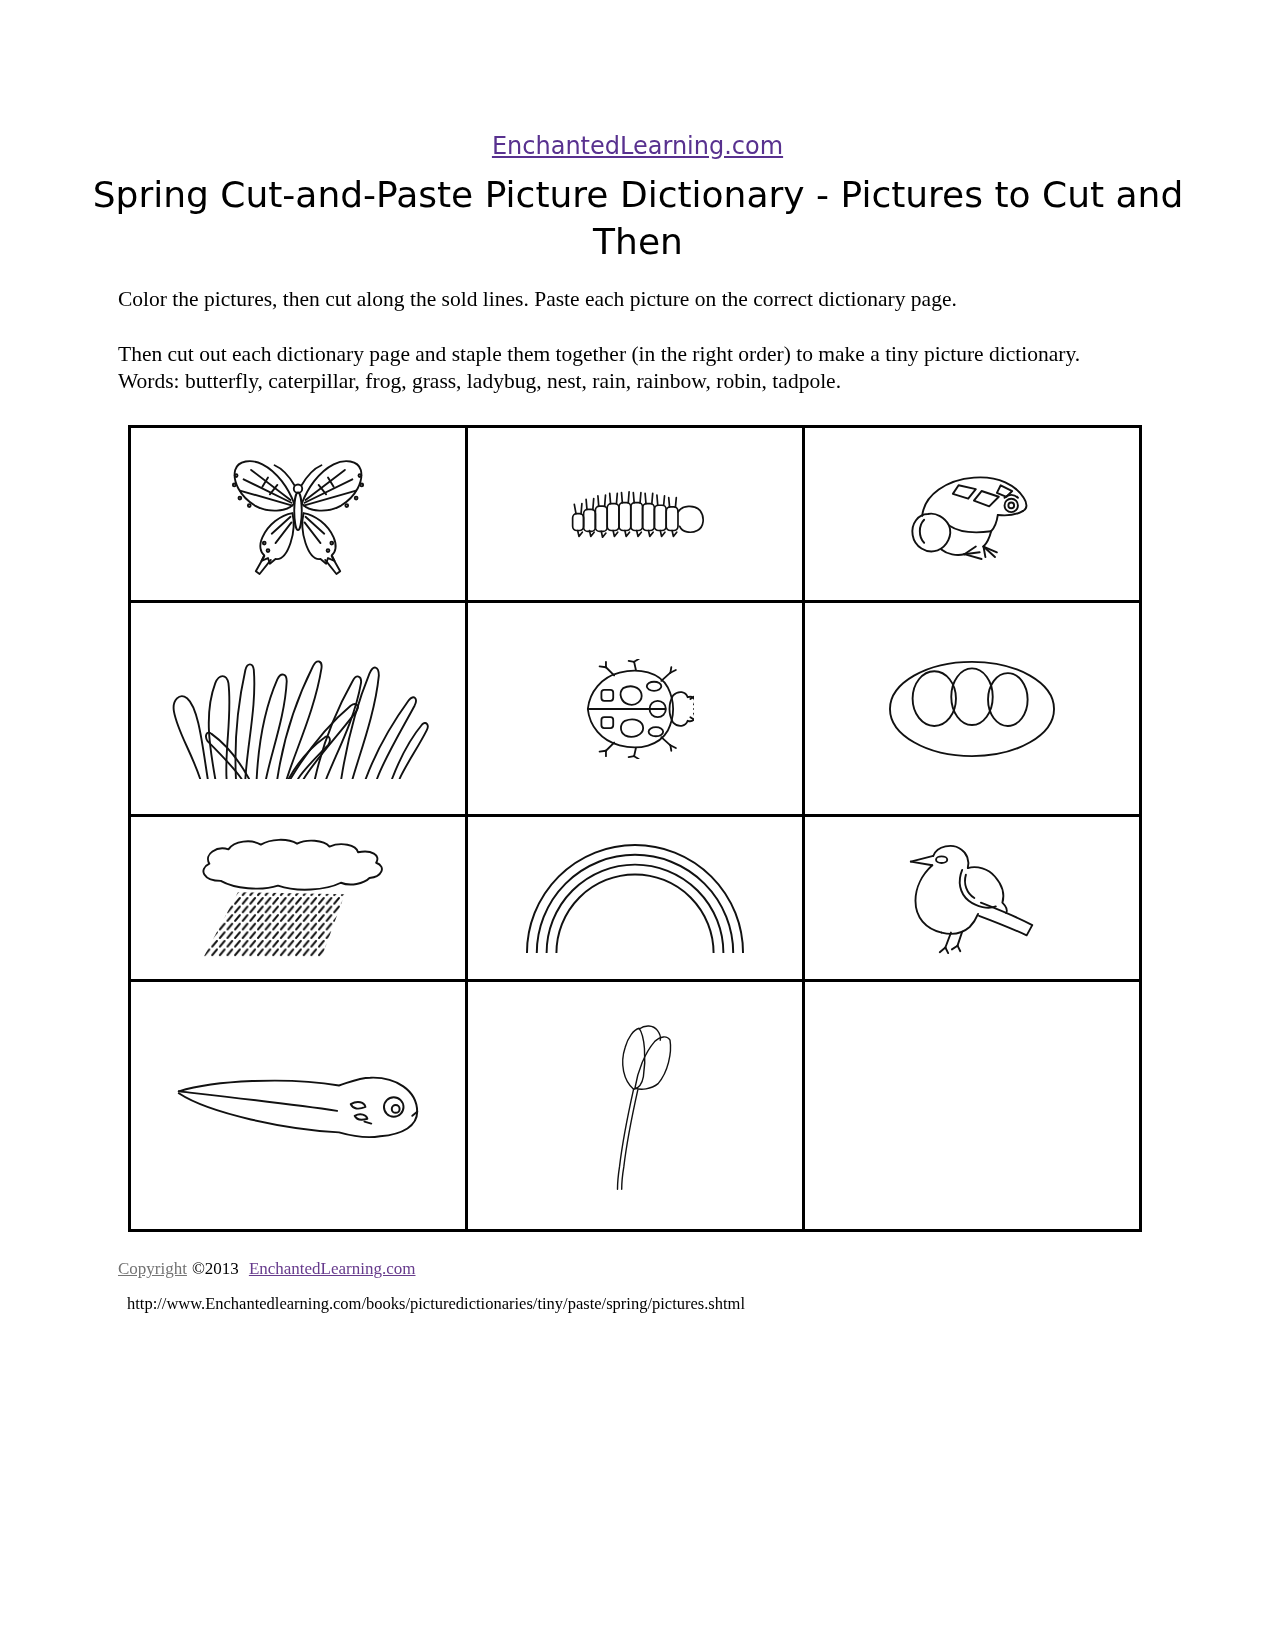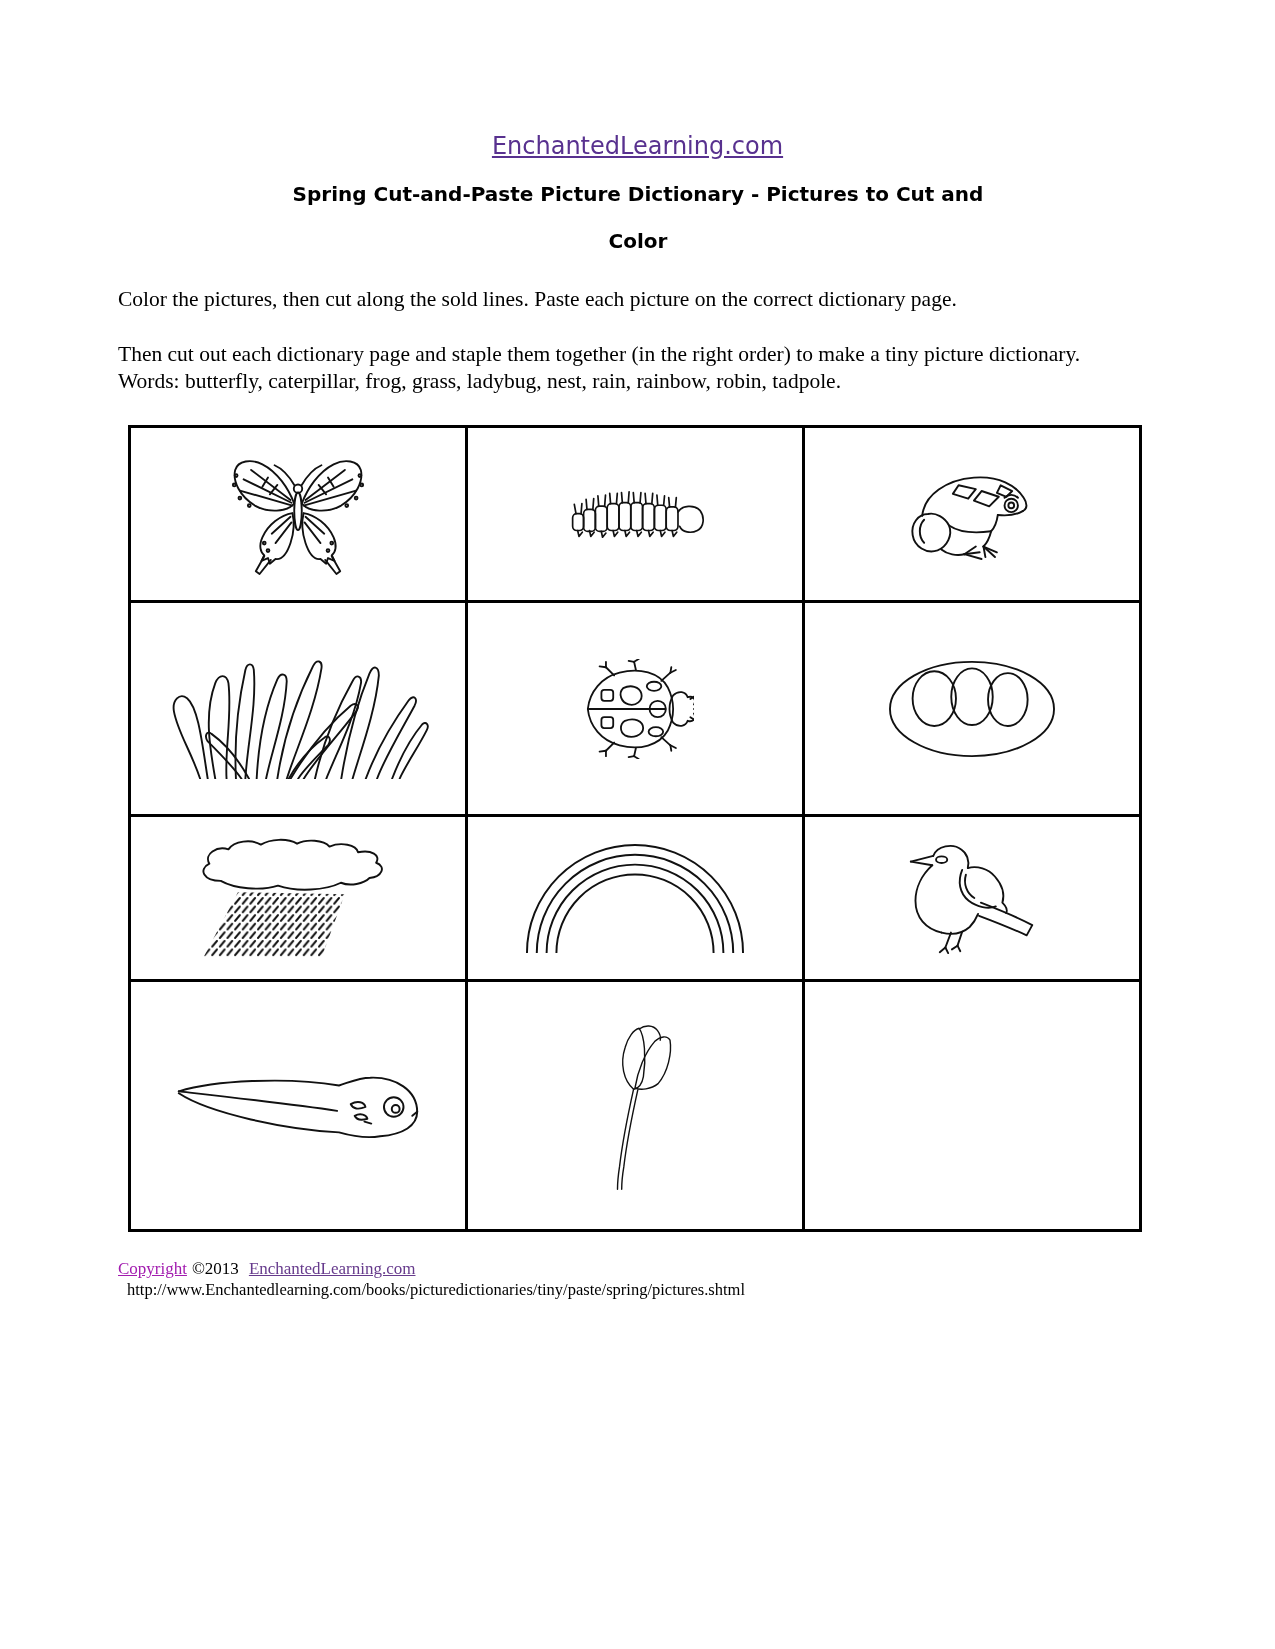--- a/index.html
+++ b/index.html
@@ -2,52 +2,52 @@
 <html><head>
 <meta charset="utf-8">
 <style>
   html,body{margin:0;padding:0;background:#ffffff;}
   .page{position:relative;width:1275px;height:1649px;background:#ffffff;overflow:hidden;
         font-family:"Liberation Serif", serif;color:#000;border-radius:8px;}
   .site-link-row{position:absolute;top:132px;left:0;width:1275px;text-align:center;}
   .site-link{font-family:"DejaVu Sans", sans-serif;font-size:24px;color:#58318f;
              text-decoration:underline;cursor:pointer;}
   .title{position:absolute;top:171px;left:68px;width:1140px;margin:0;text-align:center;
-         font-family:"DejaVu Sans", sans-serif;font-weight:700;font-size:20px;
+         font-family:"DejaVu Sans", sans-serif;font-weight:400;font-size:36px;
          line-height:47px;color:#000;}
   .instr{position:absolute;left:118px;width:1010px;margin:0;font-size:21.5px;line-height:27px;}
   .p1{top:286px;}
   .p2{top:341px;}
   table.grid{position:absolute;left:128px;top:425px;border-collapse:collapse;table-layout:fixed;}
   table.grid td{width:334px;border:3px solid #000;text-align:center;vertical-align:middle;padding:0;}
   tr.r1 td{height:172px;}
   tr.r2 td{height:211px;}
   tr.r3 td{height:162px;}
   tr.r4 td{height:247px;}
   svg.art{display:block;margin:0 auto;}
   svg.art path, svg.art line, svg.art circle, svg.art ellipse, svg.art rect, svg.art polyline{
       fill:none;stroke:#111;stroke-width:2;stroke-linecap:round;stroke-linejoin:round;}
   .tulip-art{margin-left:46px;}
   .footer{position:absolute;left:118px;top:1259px;font-size:17px;}
   .footer a{cursor:pointer;}
-  .copyright-link{color:#a21caf;text-decoration:underline;margin-right:5px;}
+  .copyright-link{color:#737373;text-decoration:underline;margin-right:5px;}
   .year{color:#000;margin-right:10px;}
   .footer-site-link{color:#663a8c;text-decoration:underline;}
-  .footer-url{margin-top:1px;padding-left:9px;font-size:16.5px;color:#000;}
+  .footer-url{margin-top:15px;padding-left:9px;font-size:16.5px;color:#000;}
 </style>
 </head>
 <body>
 
 <div class="page">
 
   <div class="site-link-row">
     <a class="site-link">EnchantedLearning.com</a>
   </div>
 
-  <h1 class="title"><span>Spring Cut-and-Paste Picture Dictionary - Pictures to Cut and</span><br><span>Color</span></h1>
+  <h1 class="title"><span>Spring Cut-and-Paste Picture Dictionary - Pictures to Cut and</span><br><span>Then</span></h1>
 
   <p class="instr p2">Then cut out each dictionary page and staple them together (in the right order) to make a tiny picture dictionary. Words: butterfly, caterpillar, frog, grass, ladybug, nest, rain, rainbow, robin, tadpole.</p>
   <p class="instr p1">Color the pictures, then cut along the sold lines. Paste each picture on the correct dictionary page.</p>
 
   <table class="grid">
     <tbody>
         <tr class="r1">
       <td>
         <svg class="art" width="150" height="122" viewBox="0 0 160 130" aria-label="butterfly">
           <path d="M76,34 C70,24 62,16 55,13"></path>

